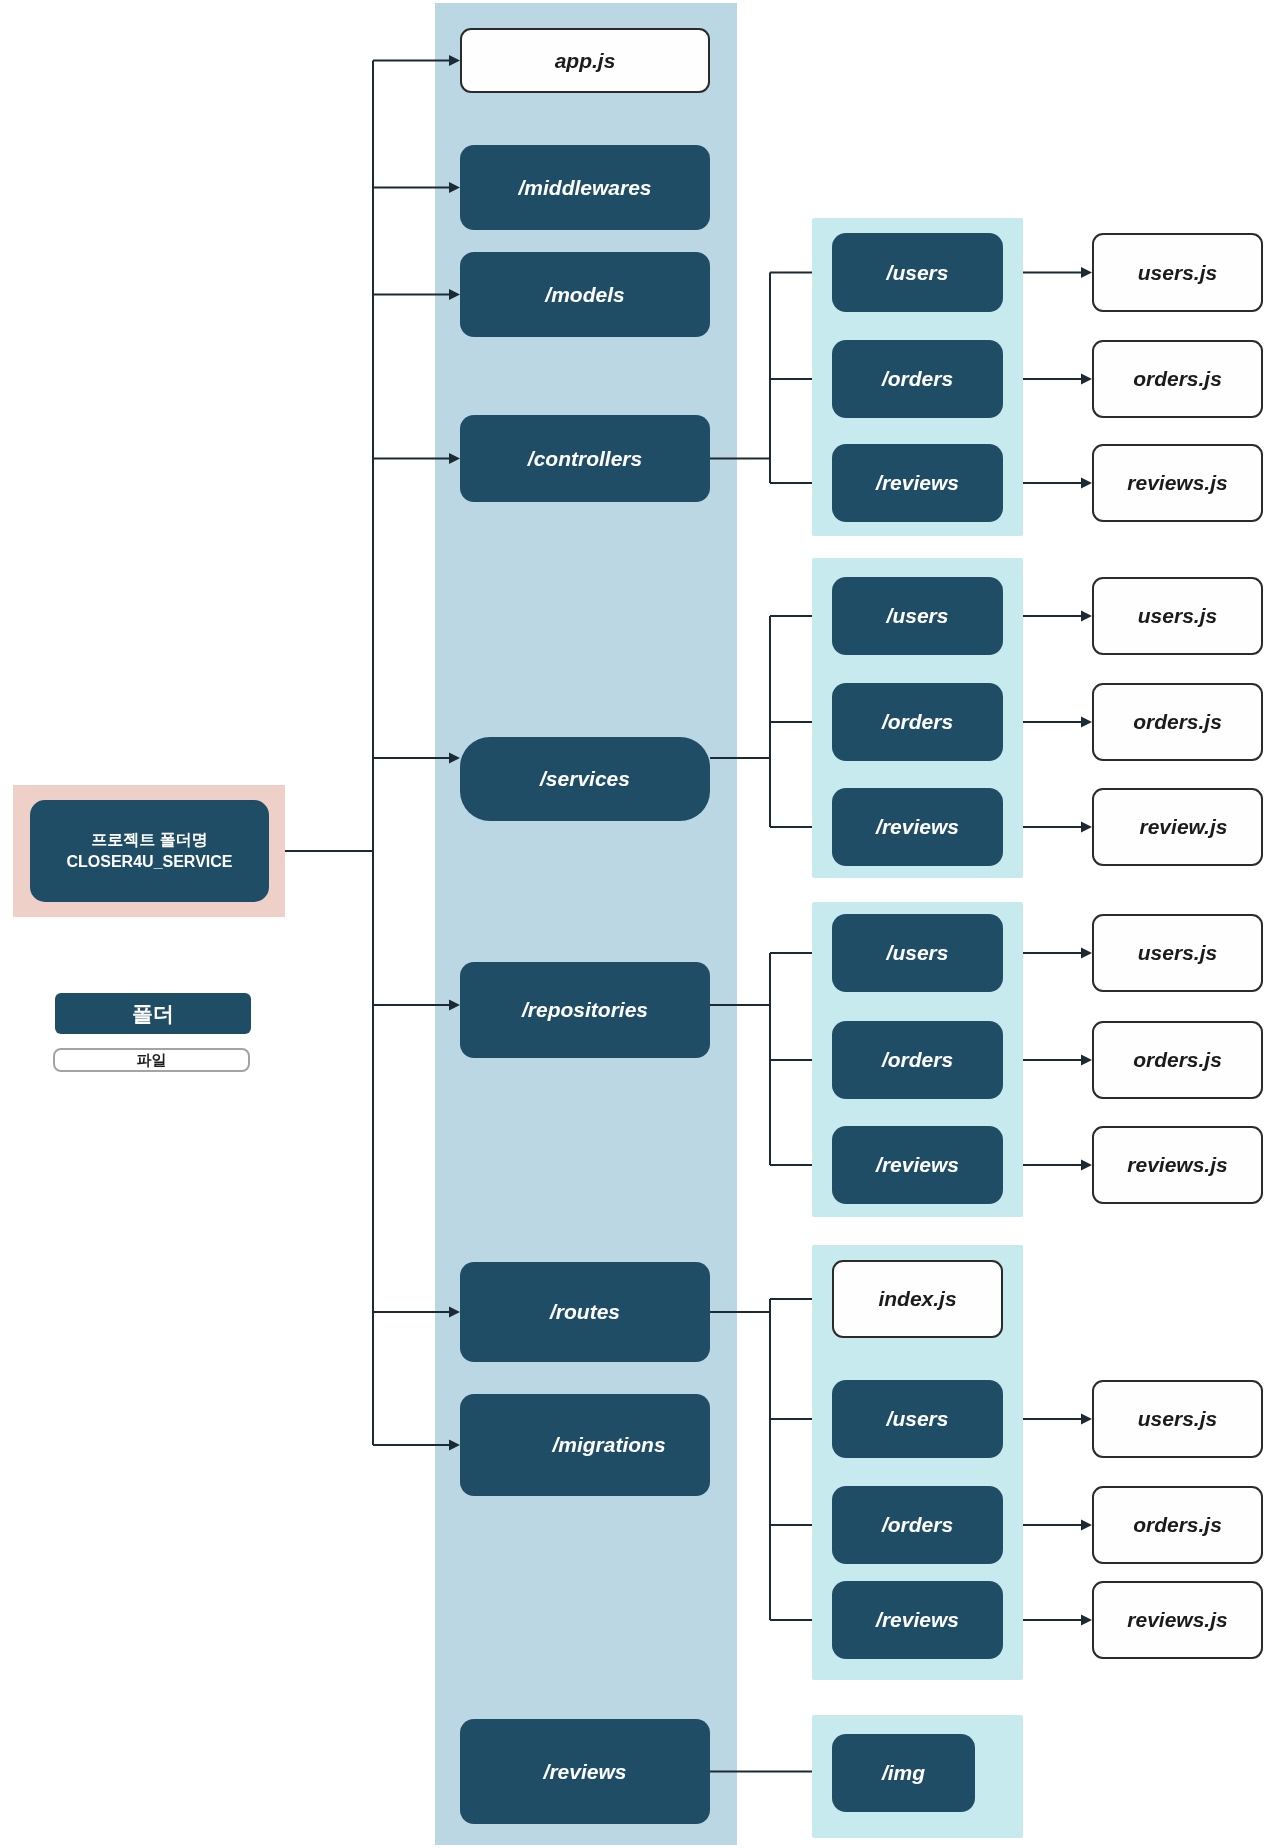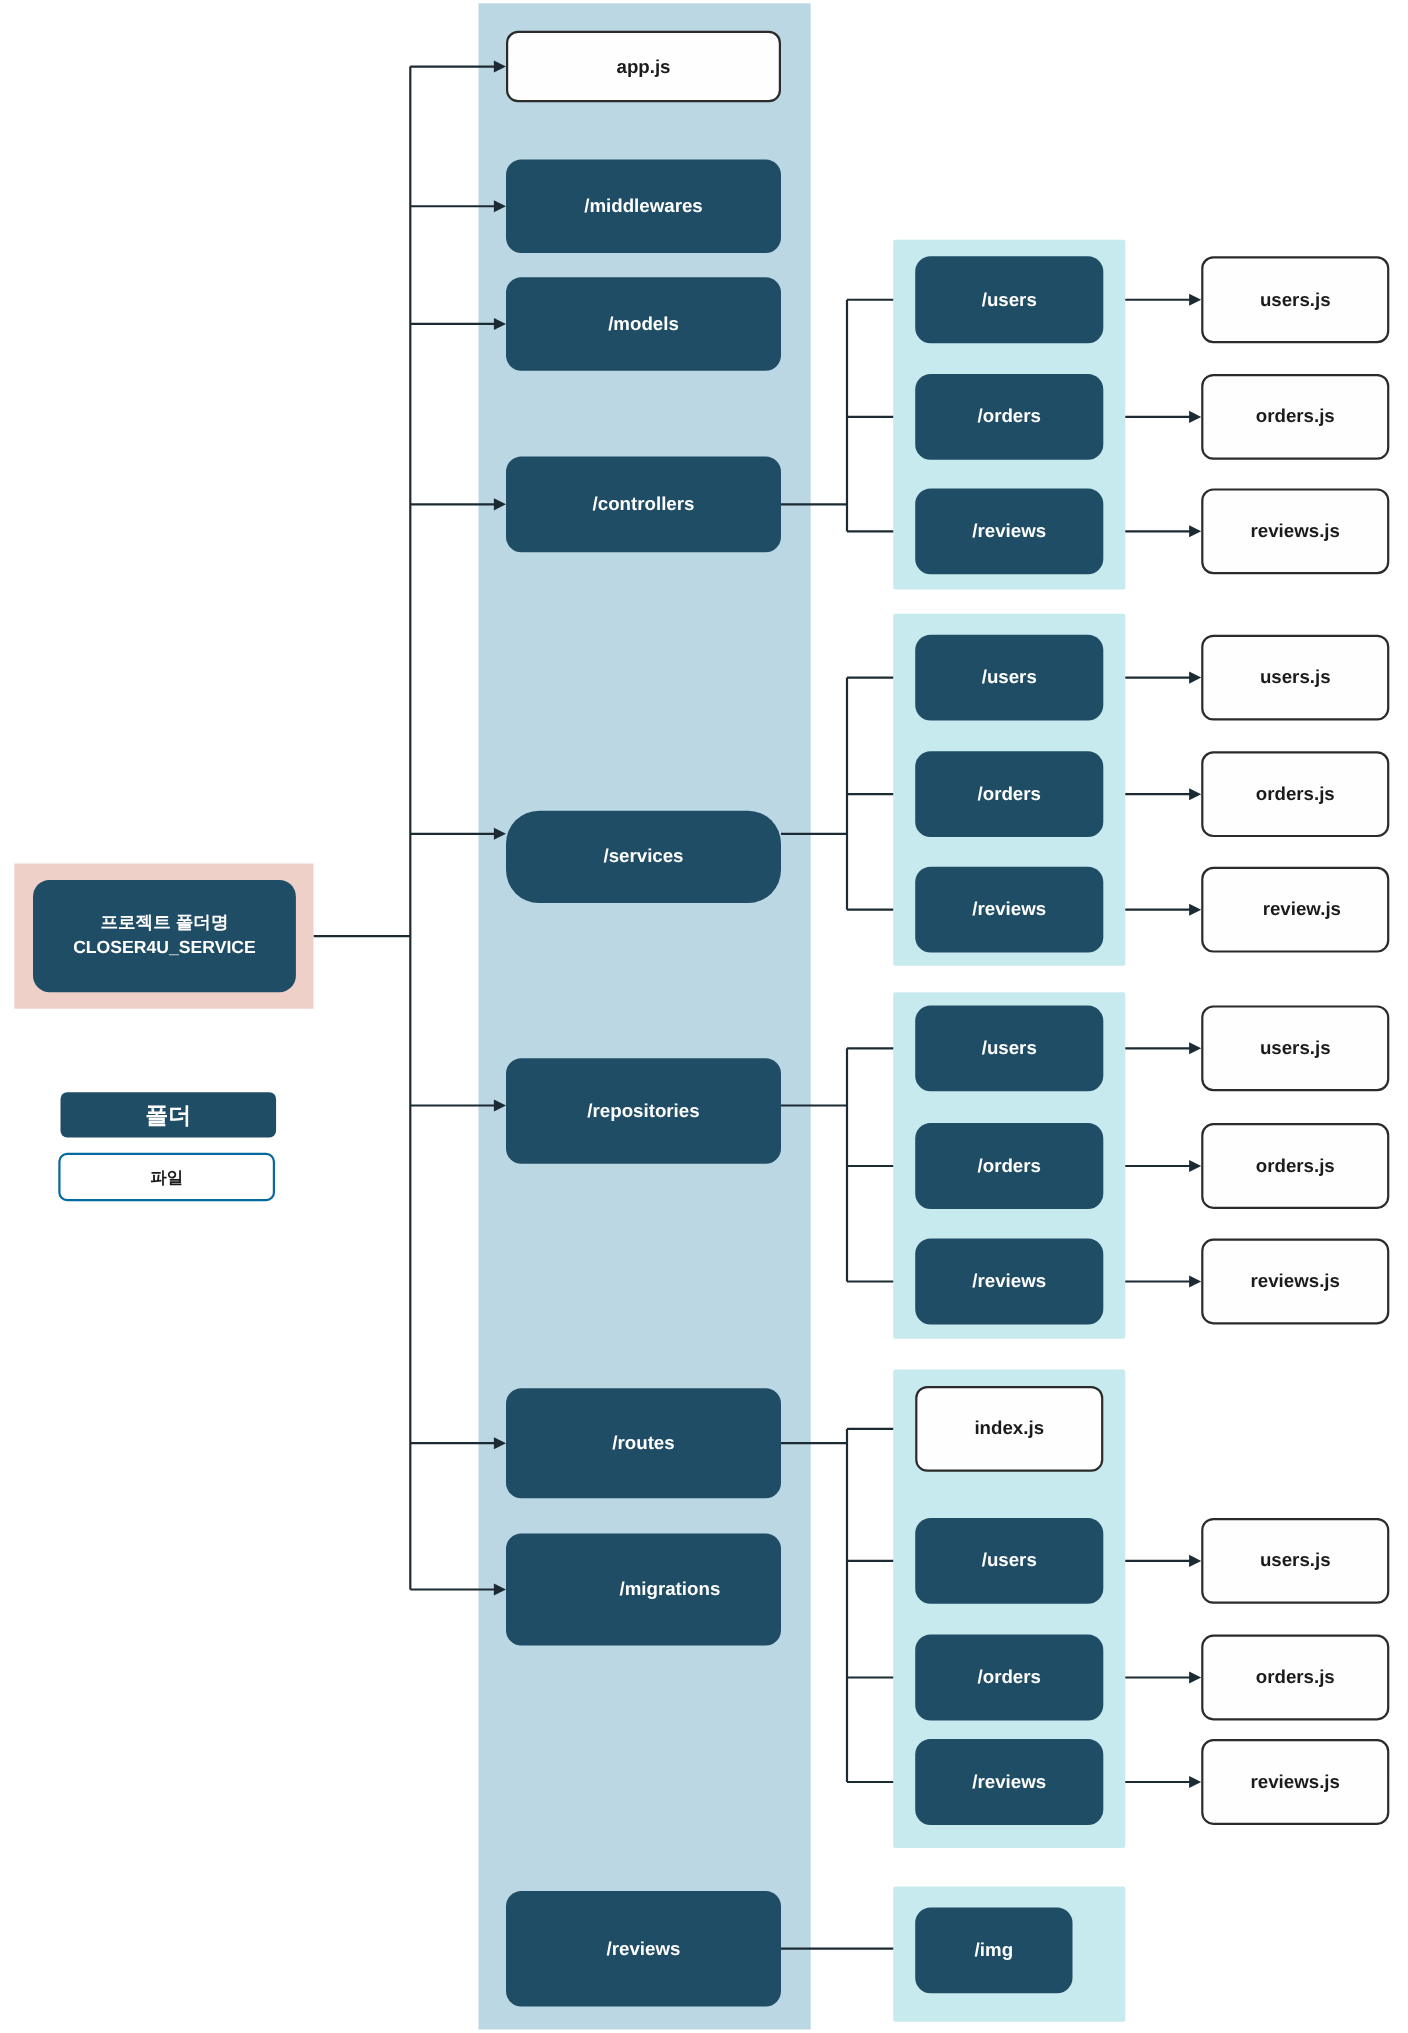--- a/index.html
+++ b/index.html
@@ -4,37 +4,37 @@
 <style>
   html,body{margin:0;padding:0;background:#ffffff;}
   .canvas{
     position:relative;width:1280px;height:1848px;background:#ffffff;overflow:hidden;
     font-family:"Liberation Sans", sans-serif;
   }
   .main-column{position:absolute;left:435px;top:3px;width:302px;height:1842px;background:#bad7e3;}
   .group-bg{position:absolute;background:#c7eaee;border-radius:2px;}
   .node{
     position:absolute;display:flex;align-items:center;justify-content:center;
-    font-weight:bold;font-size:17px;box-sizing:border-box;text-align:left;
+    font-weight:bold;font-size:21px;box-sizing:border-box;text-align:left;font-style:italic;
   }
   .node.folder{background:#204d66;color:#ffffff;border-radius:14px;}
   .node.file{background:#fefefe;color:#1b1b1b;border:2px solid #2b2b2b;border-radius:11px;}
   .root-wrap{position:absolute;left:13px;top:785px;width:272px;height:132px;background:#eed0c9;}
   .root-box{
     position:absolute;left:17px;top:15px;width:239px;height:102px;background:#204d66;color:#fff;
     border-radius:15px;display:flex;flex-direction:column;align-items:center;justify-content:center;
     font-weight:bold;font-size:16px;line-height:1.35;
   }
   .legend-folder{
     position:absolute;left:55px;top:993px;width:196px;height:41px;background:#204d66;color:#fff;
     border-radius:6px;display:flex;align-items:center;justify-content:center;font-weight:bold;font-size:21px;
   }
   .legend-file{
-    position:absolute;left:53px;top:1048px;width:197px;height:44px;background:#fff;color:#1b1b1b;
-    border:2px solid #0369a1;border-radius:8px;box-sizing:border-box;
+    position:absolute;left:53px;top:1048px;width:197px;height:24px;background:#fff;color:#1b1b1b;
+    border:2px solid #a3a3a3;border-radius:8px;box-sizing:border-box;
     display:flex;align-items:center;justify-content:center;font-weight:bold;font-size:15px;
   }
   svg.connectors{position:absolute;left:0;top:0;pointer-events:none;}
 </style>
 </head>
 <body>
 
 <div class="canvas">
   <div class="main-column"></div>
 

